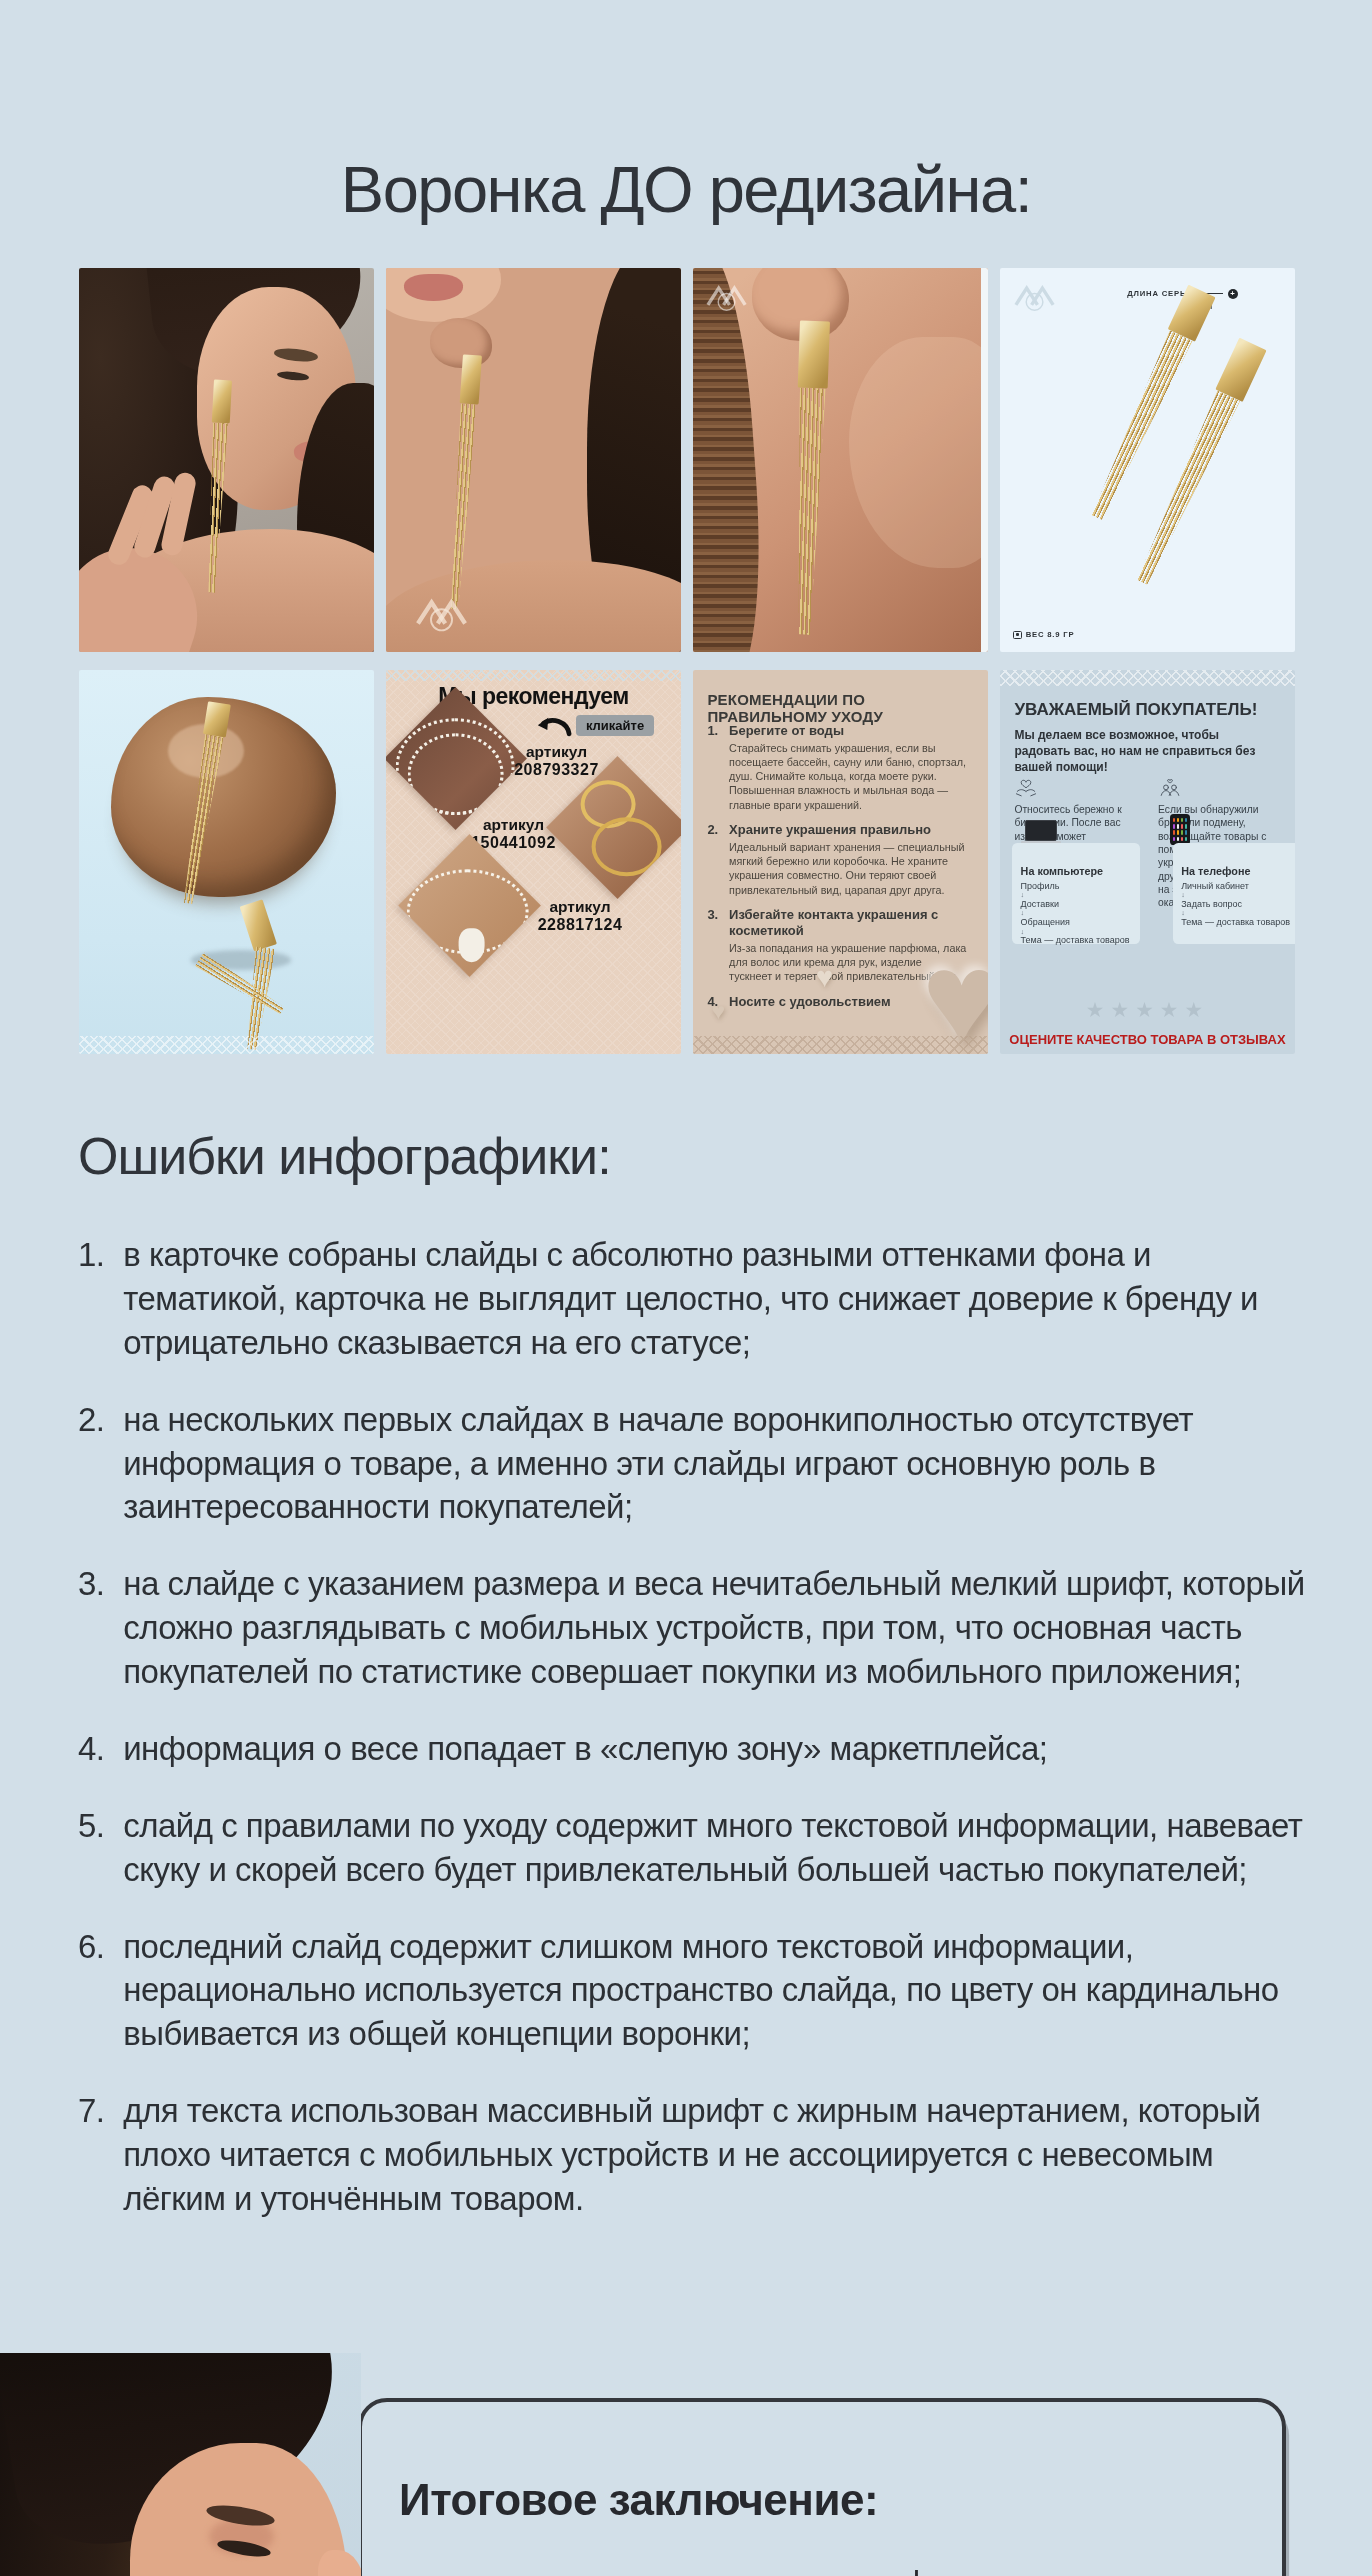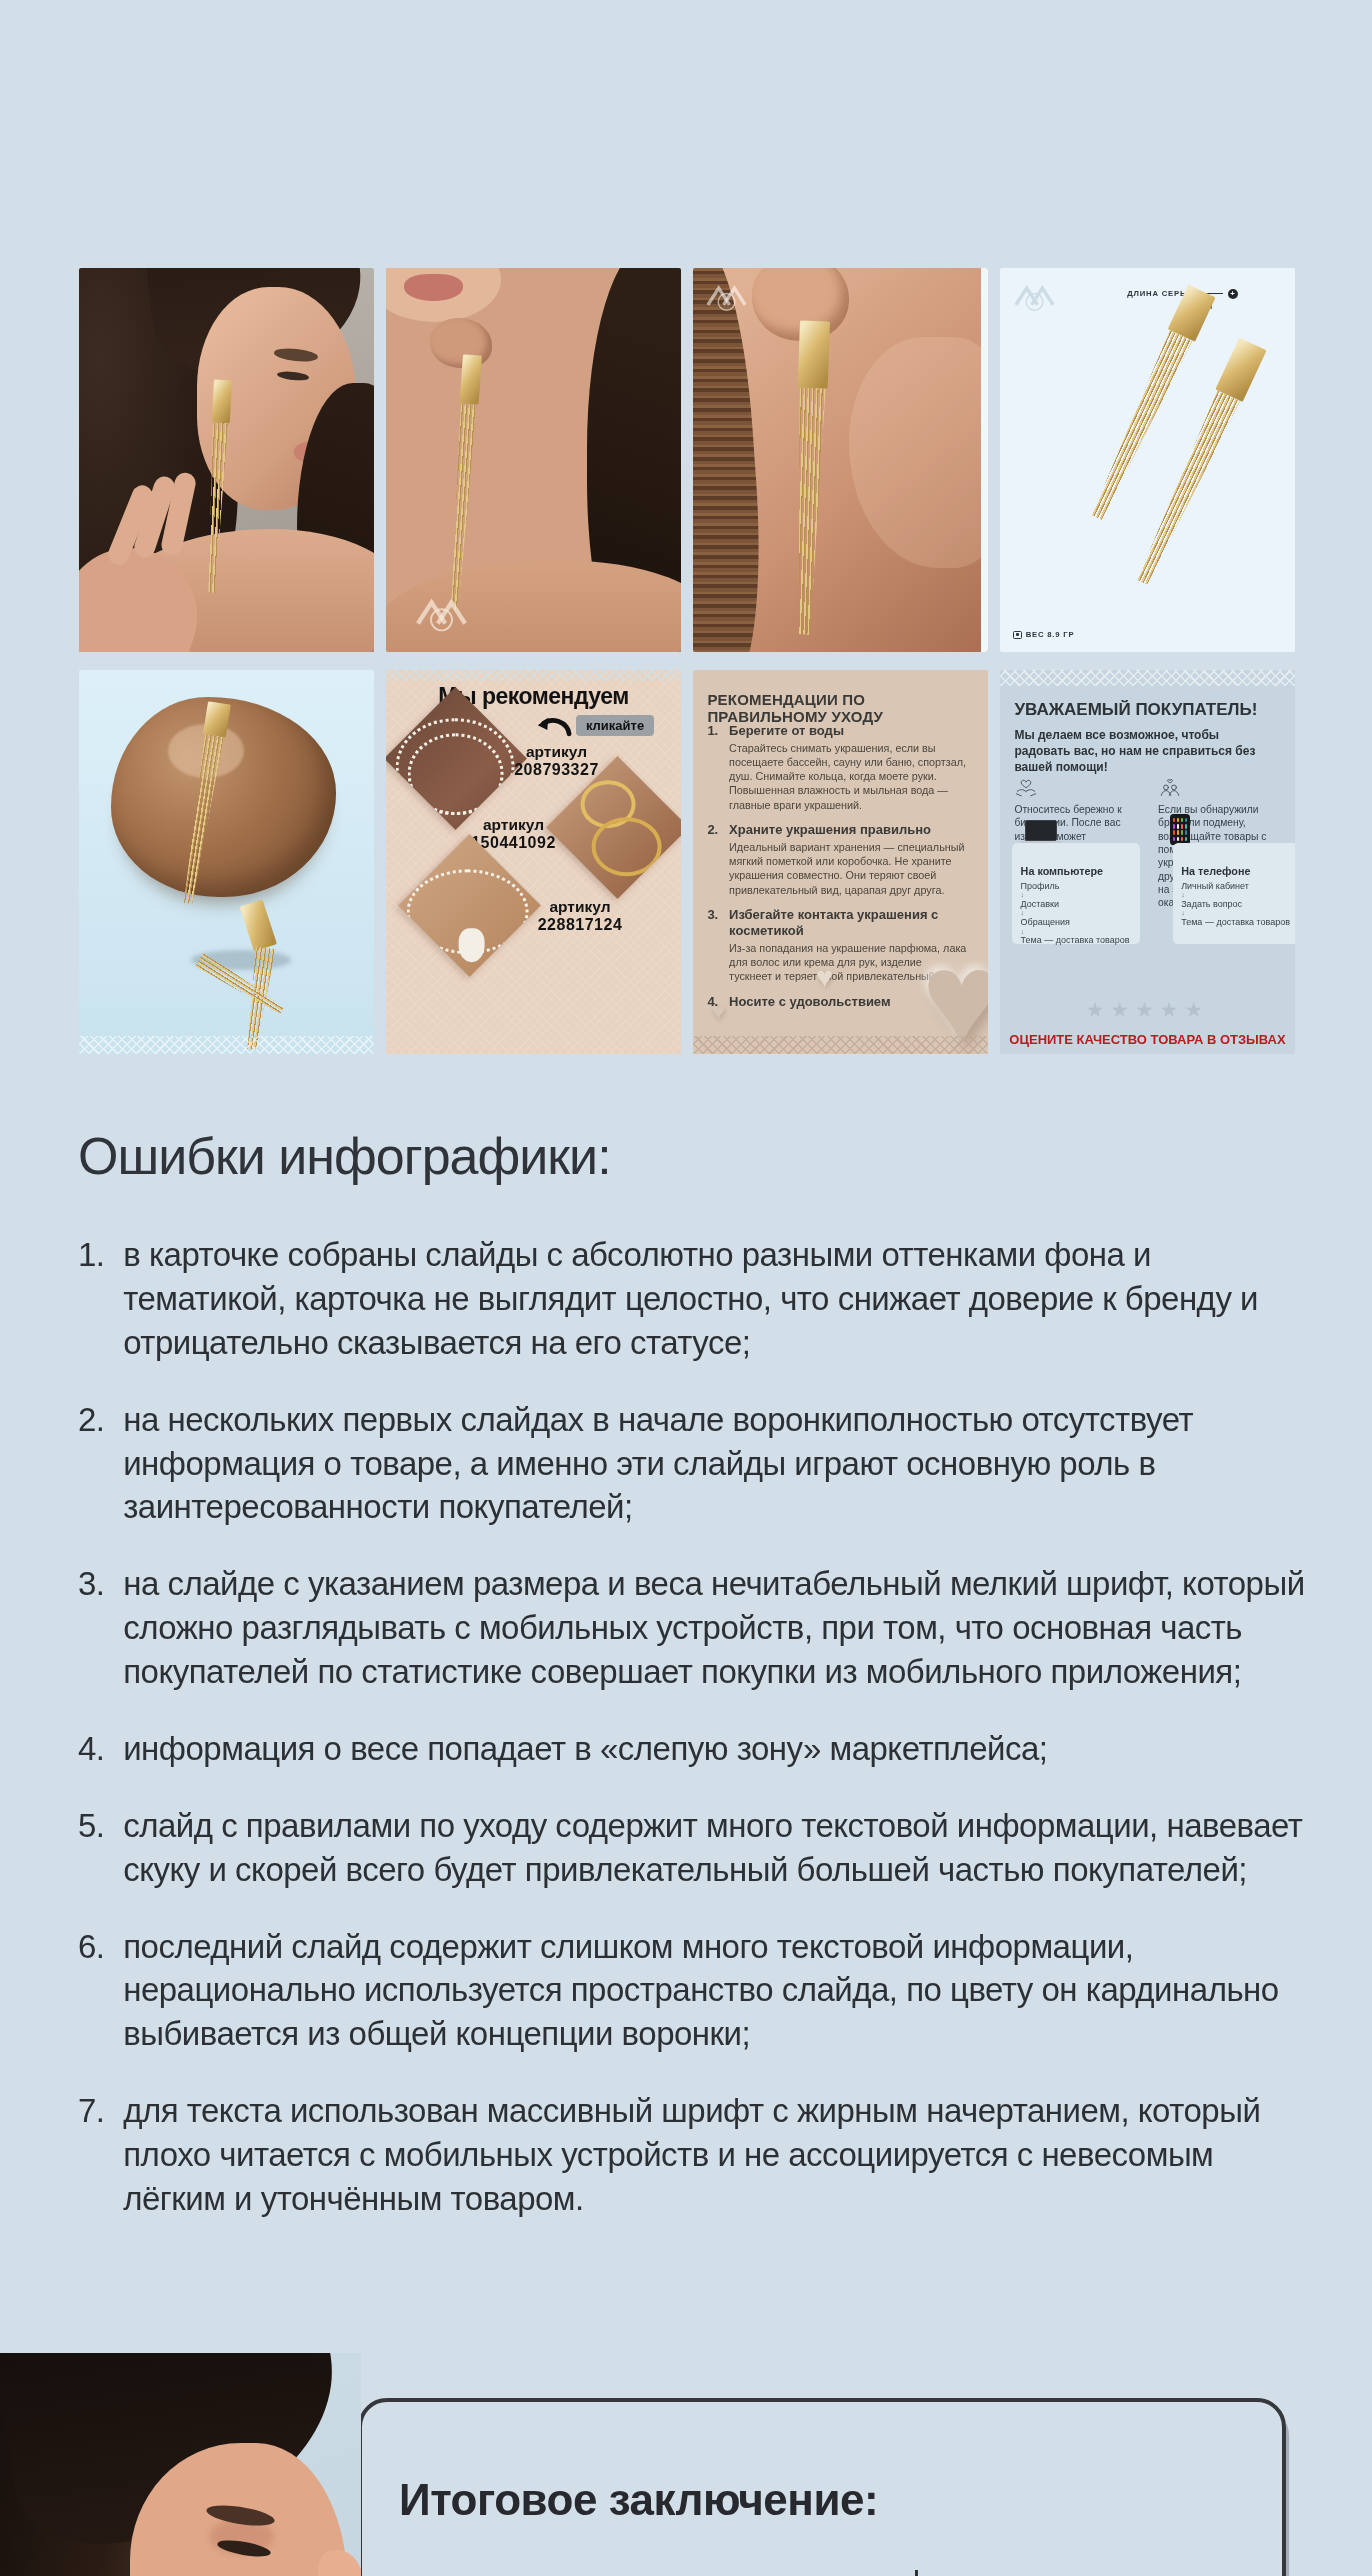--- a/index.html
+++ b/index.html
@@ -191,20 +191,21 @@
   .w-nose { left:88%; top:37%; width:13%; height:13%; border-radius:40% 75% 55% 50%; background:#e7ae8f; }
   .w-brow { left:57%; top:29%; width:19%; height:3.2%; border-radius:50%; background:#4a3326; transform:rotate(9deg); }
   .w-eye { left:60%; top:35.5%; width:15%; height:2.4%; border-radius:50%; background:#2c2019; transform:rotate(10deg); }
   .w-shadow { left:58%; top:31%; width:18%; height:7%; border-radius:50%; background:#cb8d72; filter:blur(3.6px); opacity:.75; }
 </style>
 </head>
 <body>
 
 <div class="page">
 
+  <h1 class="main-title">Воронка ДО редизайна:</h1>
 
   <div class="grid">
 
     <div class="card photo1">
       <div class="abs p1-hair"></div>
       <div class="abs p1-hairtop"></div>
       <div class="abs p1-face"></div>
       <div class="abs p1-brow"></div>
       <div class="abs p1-eye"></div>
       <div class="abs p1-lips"></div>
@@ -352,21 +353,21 @@
       <div class="care-title">РЕКОМЕНДАЦИИ ПО ПРАВИЛЬНОМУ УХОДУ</div>
       <div class="care-list">
         <div class="care-item">
           <span class="n">1.</span>
           <span><span class="h">Берегите от воды</span>
           <div class="b">Старайтесь снимать украшения, если вы посещаете бассейн, сауну или баню, спортзал, душ. Снимайте кольца, когда моете руки. Повышенная влажность и мыльная вода — главные враги украшений.</div></span>
         </div>
         <div class="care-item">
           <span class="n">2.</span>
           <span><span class="h">Храните украшения правильно</span>
-          <div class="b">Идеальный вариант хранения — специальный мягкий пометкой или коробочка. Не храните украшения совместно. Они теряют своей привлекательный вид, царапая друг друга.</div></span>
+          <div class="b">Идеальный вариант хранения — специальный мягкий бережно или коробочка. Не храните украшения совместно. Они теряют своей привлекательный вид, царапая друг друга.</div></span>
         </div>
         <div class="care-item">
           <span class="n">3.</span>
           <span><span class="h">Избегайте контакта украшения с косметикой</span>
           <div class="b">Из-за попадания на украшение парфюма, лака для волос или крема для рук, изделие тускнеет и теряет свой привлекательный вид.</div></span>
         </div>
         <div class="care-item">
           <span class="n">4.</span>
           <span><span class="h">Носите с удовольствием</span></span>
         </div>

